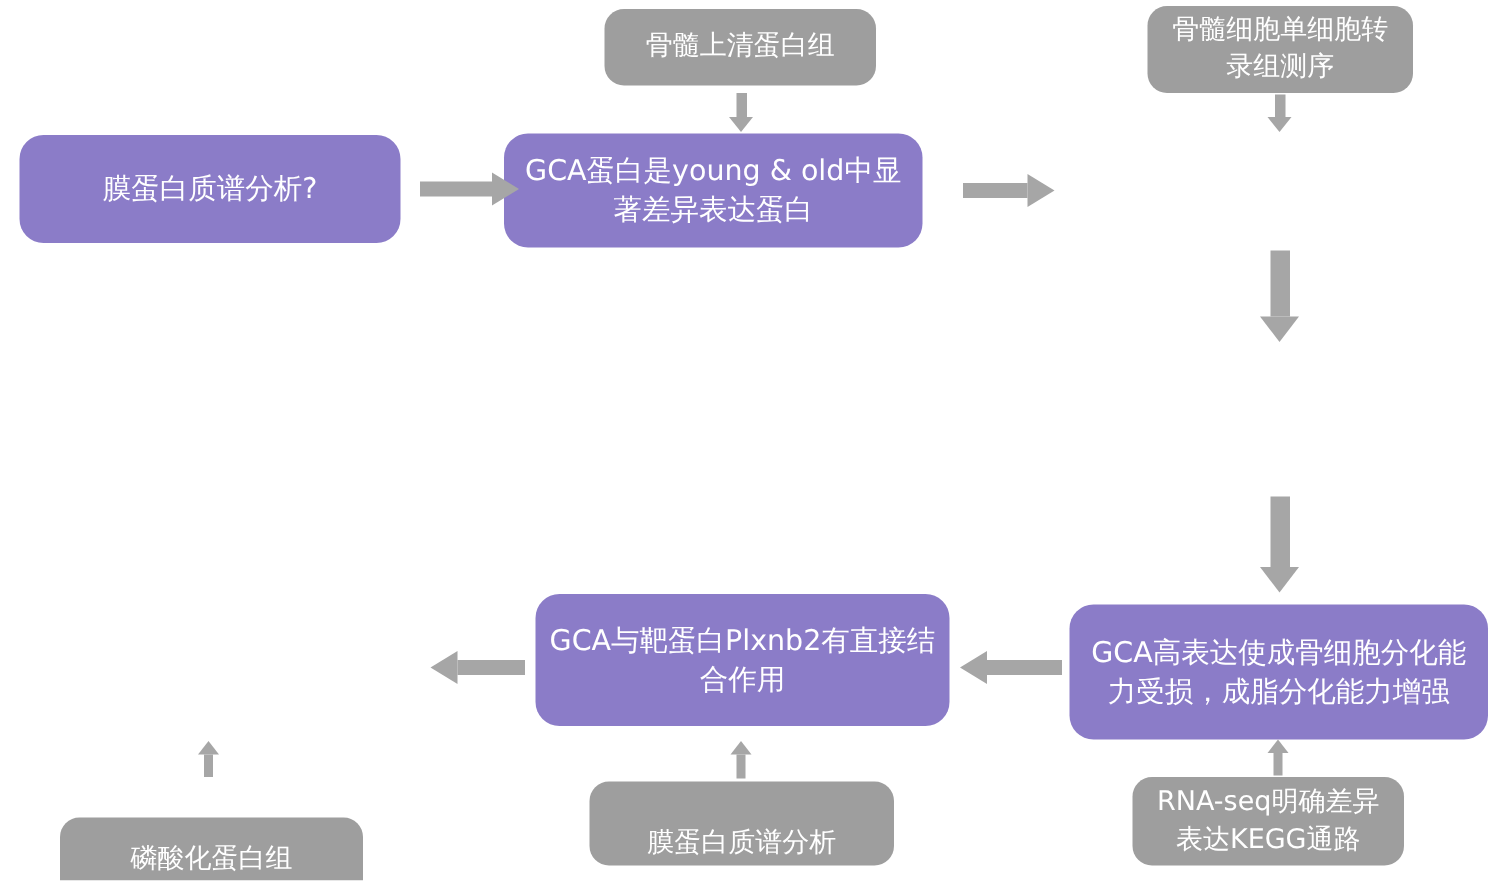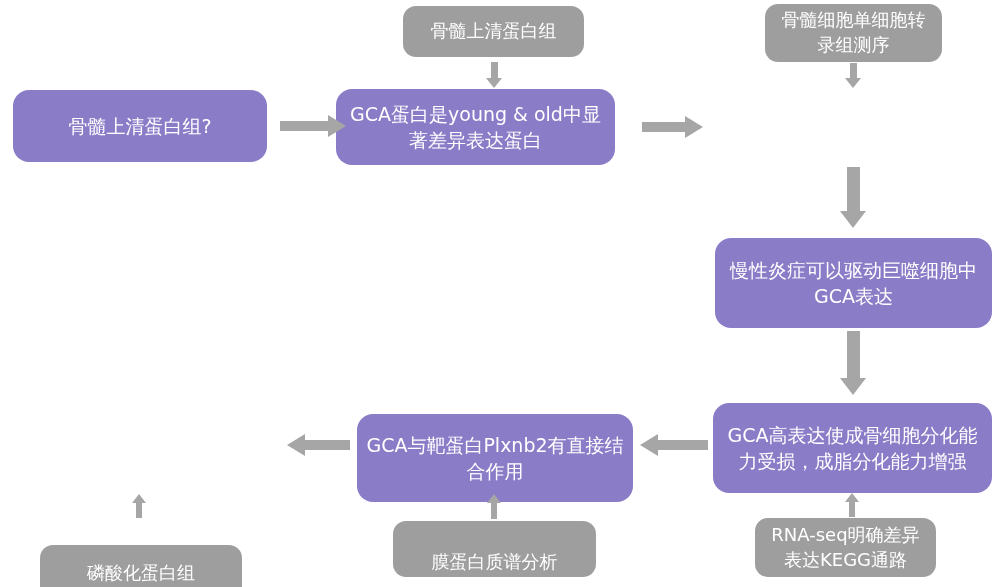--- a/index.html
+++ b/index.html
@@ -92,34 +92,31 @@
 <div class="canvas">
 
   <div class="box gray" style="left:403px; top:6px; width:181px; height:51px;">
     <span>骨髓上清蛋白组</span>
   </div>
   <div class="box gray" style="left:765px; top:4px; width:177px; height:58px;">
     <span>骨髓细胞单细胞转录组测序</span>
   </div>
 
   <div class="box purple" style="left:13px; top:90px; width:254px; height:72px;">
-    <span>骨髓上清蛋白组?</span>
+    <span>膜蛋白质谱分析?</span>
   </div>
   <div class="box purple" style="left:336px; top:89px; width:279px; height:76px;">
     <span>GCA蛋白是young &amp; old中显著差异表达蛋白</span>
   </div>
 
-  <div class="box purple" style="left:715px; top:238px; width:277px; height:90px;">
-    <span>慢性炎症可以驱动巨噬细胞中GCA表达</span>
-  </div>
   <div class="box purple" style="left:713px; top:403px; width:279px; height:90px;justify-content:flex-end;">
     <span>GCA高表达使成骨细胞分化能力受损，成脂分化能力增强</span>
   </div>
 
-  <div class="box purple" style="left:357px; top:414px; width:276px; height:88px;">
+  <div class="box purple" style="left:357px; top:396px; width:276px; height:88px;">
     <span>GCA与靶蛋白Plxnb2有直接结合作用</span>
   </div>
 
   <div class="box gray" style="left:40px; top:521px; width:202px; height:56px;margin-top:24px;">
     <span>磷酸化蛋白组</span>
   </div>
   <div class="box gray" style="left:393px; top:521px; width:203px; height:56px;align-items:flex-end;">
     <span>膜蛋白质谱分析</span>
   </div>
   <div class="box gray" style="left:755px; top:518px; width:181px; height:59px;">

